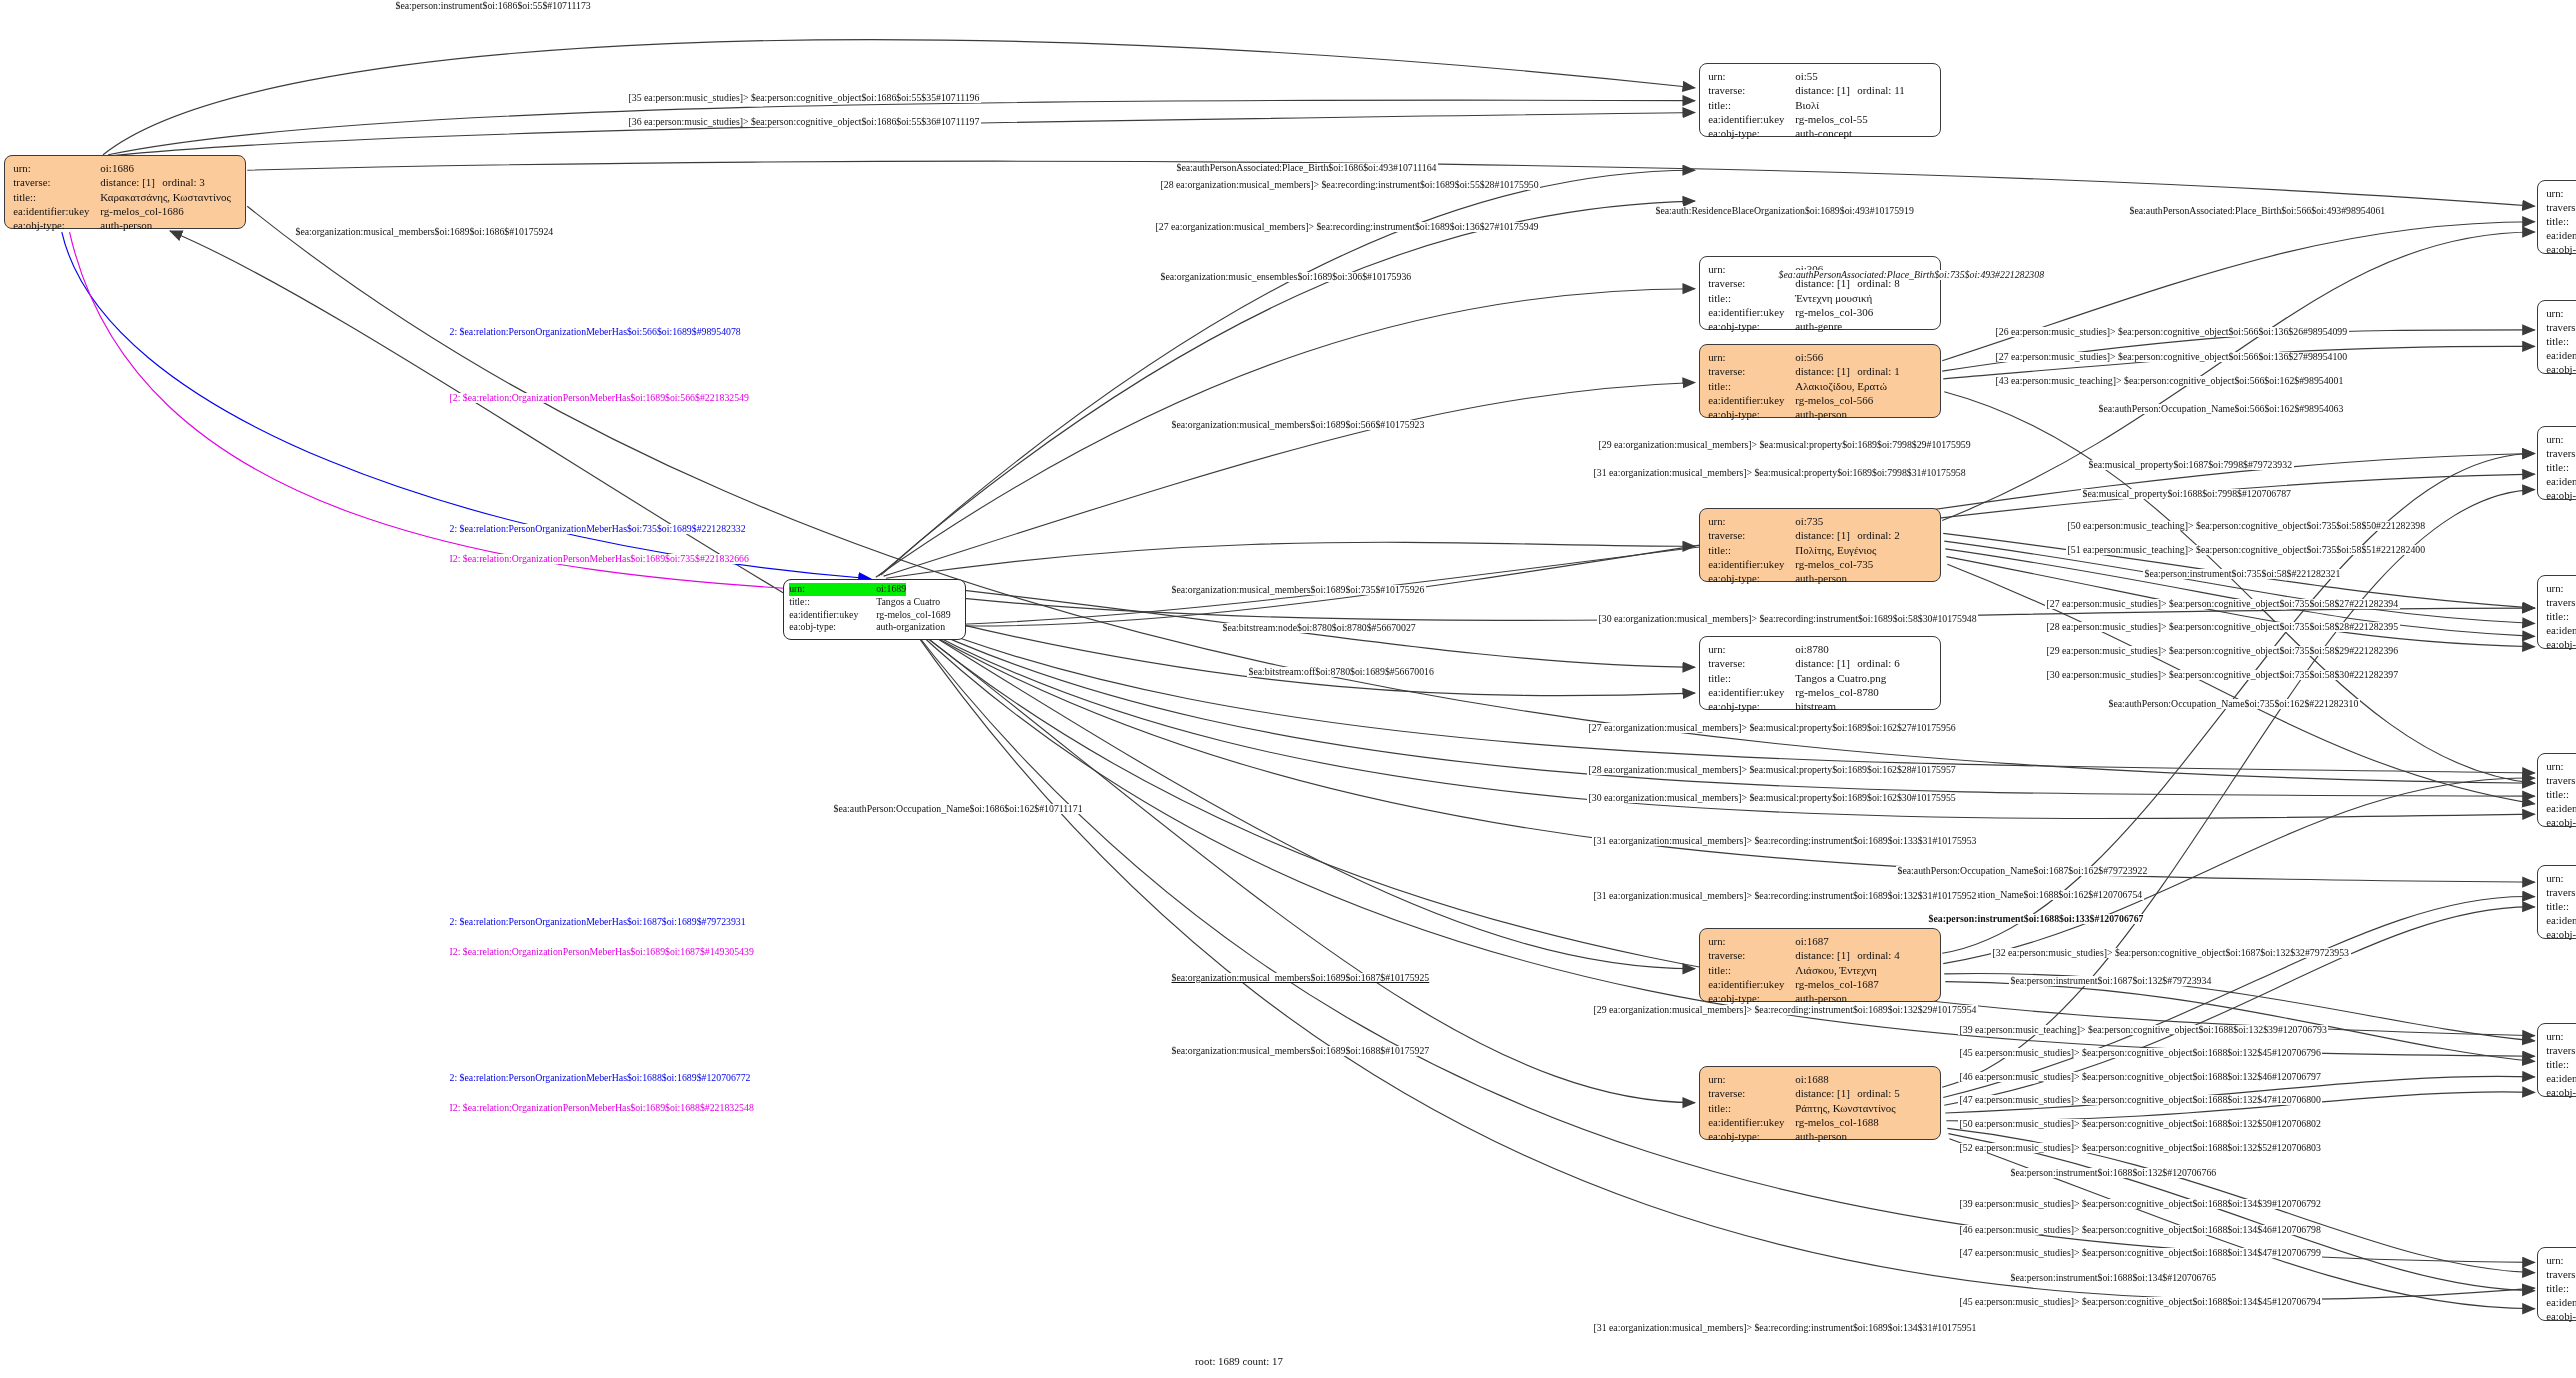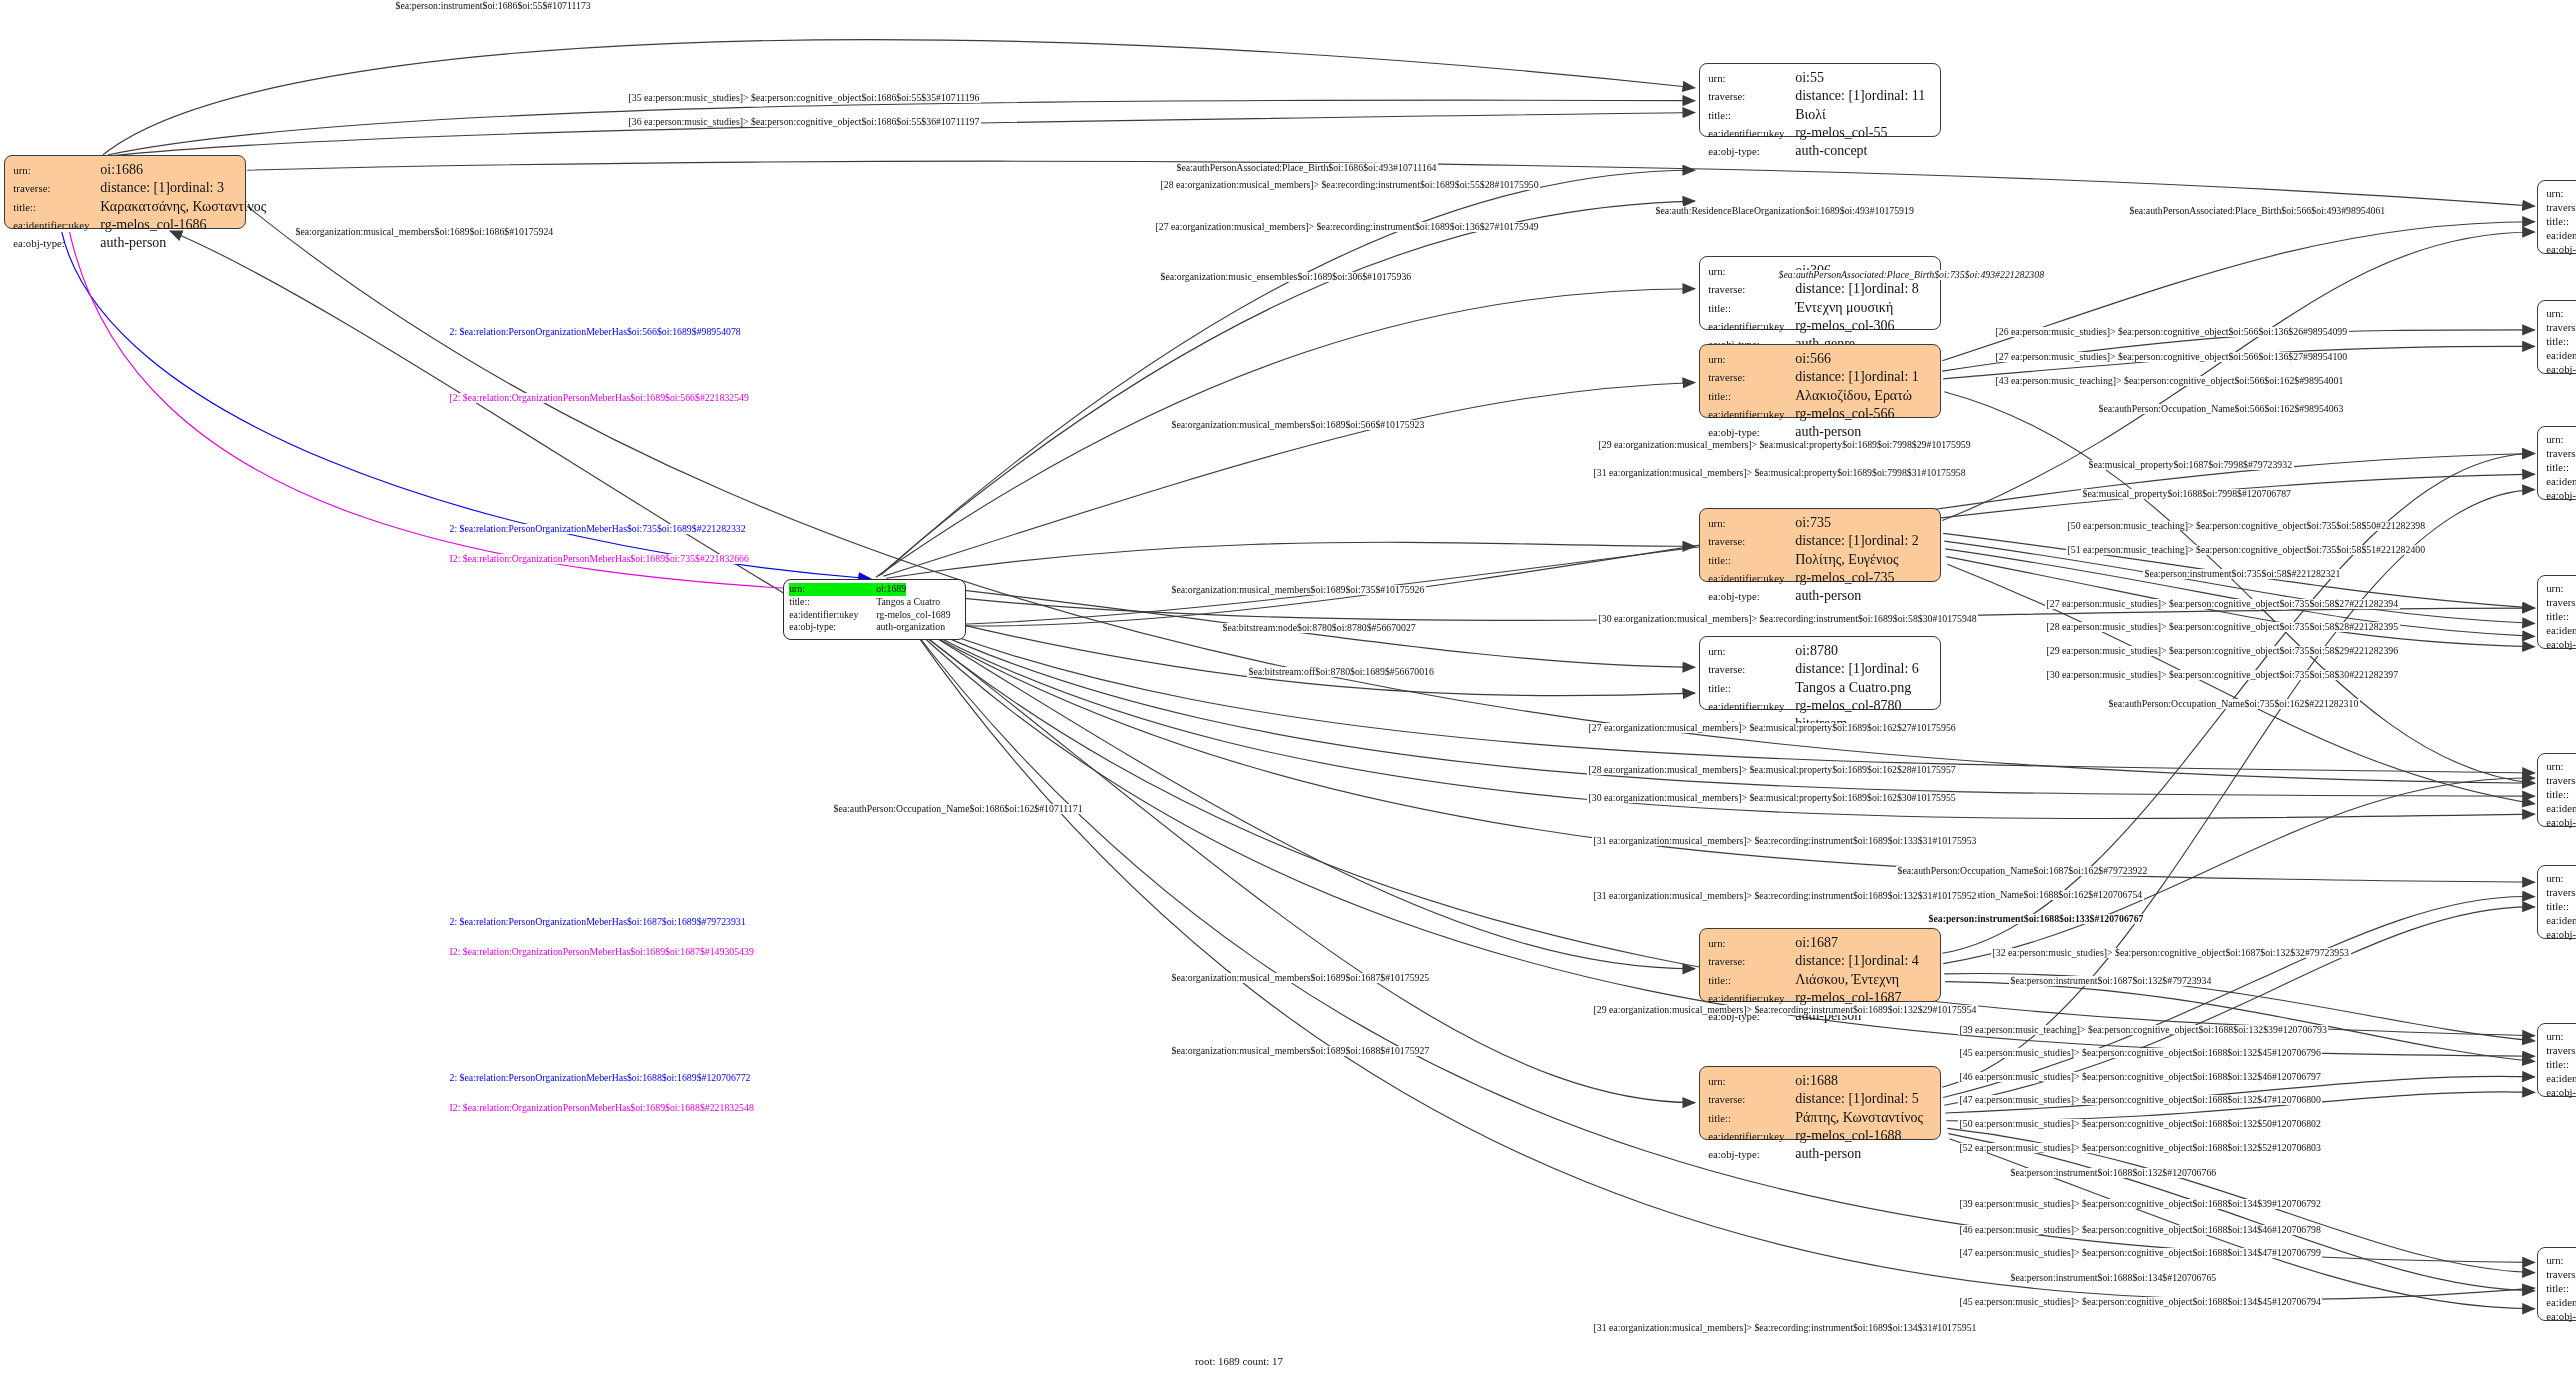--- a/index.html
+++ b/index.html
@@ -6,21 +6,21 @@
   #stage{position:relative;width:2784px;height:1379px;background:#fff;
          font-family:"Liberation Serif",serif;overflow:hidden;}
   svg.wires{position:absolute;left:0;top:0;width:2784px;height:1379px;pointer-events:none;}
 
   .node{position:absolute;box-sizing:border-box;border:1px solid #3b3b3b;
         border-radius:8px;background:#ffffff;padding:5.2px 7.2px 5.2px 8.2px;}
   .node.person{background:#fbcb9c;}
   .node.root{background:#ffffff;border-color:#2b2b2b;}
   .row{display:flex;align-items:baseline;white-space:nowrap;line-height:1.30;}
   .k{width:87px;flex:0 0 87px;font-size:10.8px;color:#111;}
-  .v{font-size:14px;color:#111;}
+  .v{font-size:11px;color:#111;}
   .v .dist{display:inline-block;min-width:62px;}
   .hl{background:#00ef00;display:inline-block;}
 
   .elabel{position:absolute;font-size:9.8px;color:#111;white-space:nowrap;
           background:#fff;padding:0 1.5px;line-height:1;}
   .elabel.blue{color:#0000ee;}
   .elabel.magenta{color:#e300e3;}
 
   .footer{position:absolute;font-size:10.8px;color:#111;white-space:nowrap;}
 </style>
@@ -476,21 +476,21 @@
       <div class="elabel" style="left: 1587px; top: 793px;">[30 ea:organization:musical_members]&gt; $ea:musical:property$oi:1689$oi:162$30#10175955</div>
       <div class="elabel" style="left: 1592px; top: 836px;">[31 ea:organization:musical_members]&gt; $ea:recording:instrument$oi:1689$oi:133$31#10175953</div>
       <div class="elabel" style="left: 832px; top: 804px;">$ea:authPerson:Occupation_Name$oi:1686$oi:162$#10711171</div>
       <div class="elabel" style="left: 1896px; top: 866px;">$ea:authPerson:Occupation_Name$oi:1687$oi:162$#79723922</div>
       <div class="elabel" style="left: 1886px; top: 890px;">$ea:authPerson:Occupation_Name$oi:1688$oi:162$#120706754</div>
       <div class="elabel" style="left: 1592px; top: 891px;">[31 ea:organization:musical_members]&gt; $ea:recording:instrument$oi:1689$oi:132$31#10175952</div>
       <div class="elabel" style="left: 1927px; top: 914px; font-weight: bold;">$ea:person:instrument$oi:1688$oi:133$#120706767</div>
       <div class="elabel blue" style="left: 448px; top: 917px;">2: $ea:relation:PersonOrganizationMeberHas$oi:1687$oi:1689$#79723931</div>
       <div class="elabel magenta" style="left: 448px; top: 947px;">I2: $ea:relation:OrganizationPersonMeberHas$oi:1689$oi:1687$#149305439</div>
       <div class="elabel" style="left: 1947px; top: 948px; margin-left: 44px;">[32 ea:person:music_studies]&gt; $ea:person:cognitive_object$oi:1687$oi:132$32#79723953</div>
-      <div class="elabel" style="left: 1170px; top: 973px;">$ea:organization:musical_members$oi:1689$oi:1687$#10175925</div>
+      <div class="elabel" style="left: 1170px; top: 973px; text-decoration: underline;">$ea:organization:musical_members$oi:1689$oi:1687$#10175925</div>
       <div class="elabel" style="left: 2009px; top: 976px;">$ea:person:instrument$oi:1687$oi:132$#79723934</div>
       <div class="elabel" style="left: 1592px; top: 1005px;">[29 ea:organization:musical_members]&gt; $ea:recording:instrument$oi:1689$oi:132$29#10175954</div>
       <div class="elabel" style="left: 1958px; top: 1025px;">[39 ea:person:music_teaching]&gt; $ea:person:cognitive_object$oi:1688$oi:132$39#120706793</div>
       <div class="elabel" style="left: 1958px; top: 1048px;">[45 ea:person:music_studies]&gt; $ea:person:cognitive_object$oi:1688$oi:132$45#120706796</div>
       <div class="elabel" style="left: 1170px; top: 1046px;">$ea:organization:musical_members$oi:1689$oi:1688$#10175927</div>
       <div class="elabel" style="left: 1958px; top: 1072px;">[46 ea:person:music_studies]&gt; $ea:person:cognitive_object$oi:1688$oi:132$46#120706797</div>
       <div class="elabel blue" style="left: 448px; top: 1073px;">2: $ea:relation:PersonOrganizationMeberHas$oi:1688$oi:1689$#120706772</div>
       <div class="elabel" style="left: 1958px; top: 1095px;">[47 ea:person:music_studies]&gt; $ea:person:cognitive_object$oi:1688$oi:132$47#120706800</div>
       <div class="elabel magenta" style="left: 448px; top: 1103px;">I2: $ea:relation:OrganizationPersonMeberHas$oi:1689$oi:1688$#221832548</div>
       <div class="elabel" style="left: 1958px; top: 1119px;">[50 ea:person:music_studies]&gt; $ea:person:cognitive_object$oi:1688$oi:132$50#120706802</div>

